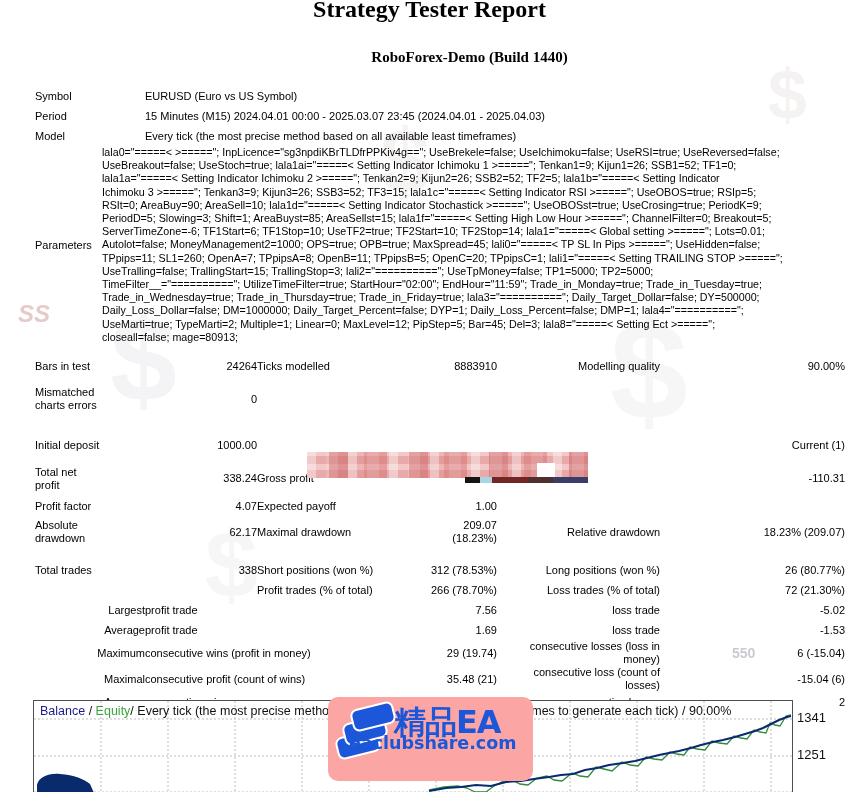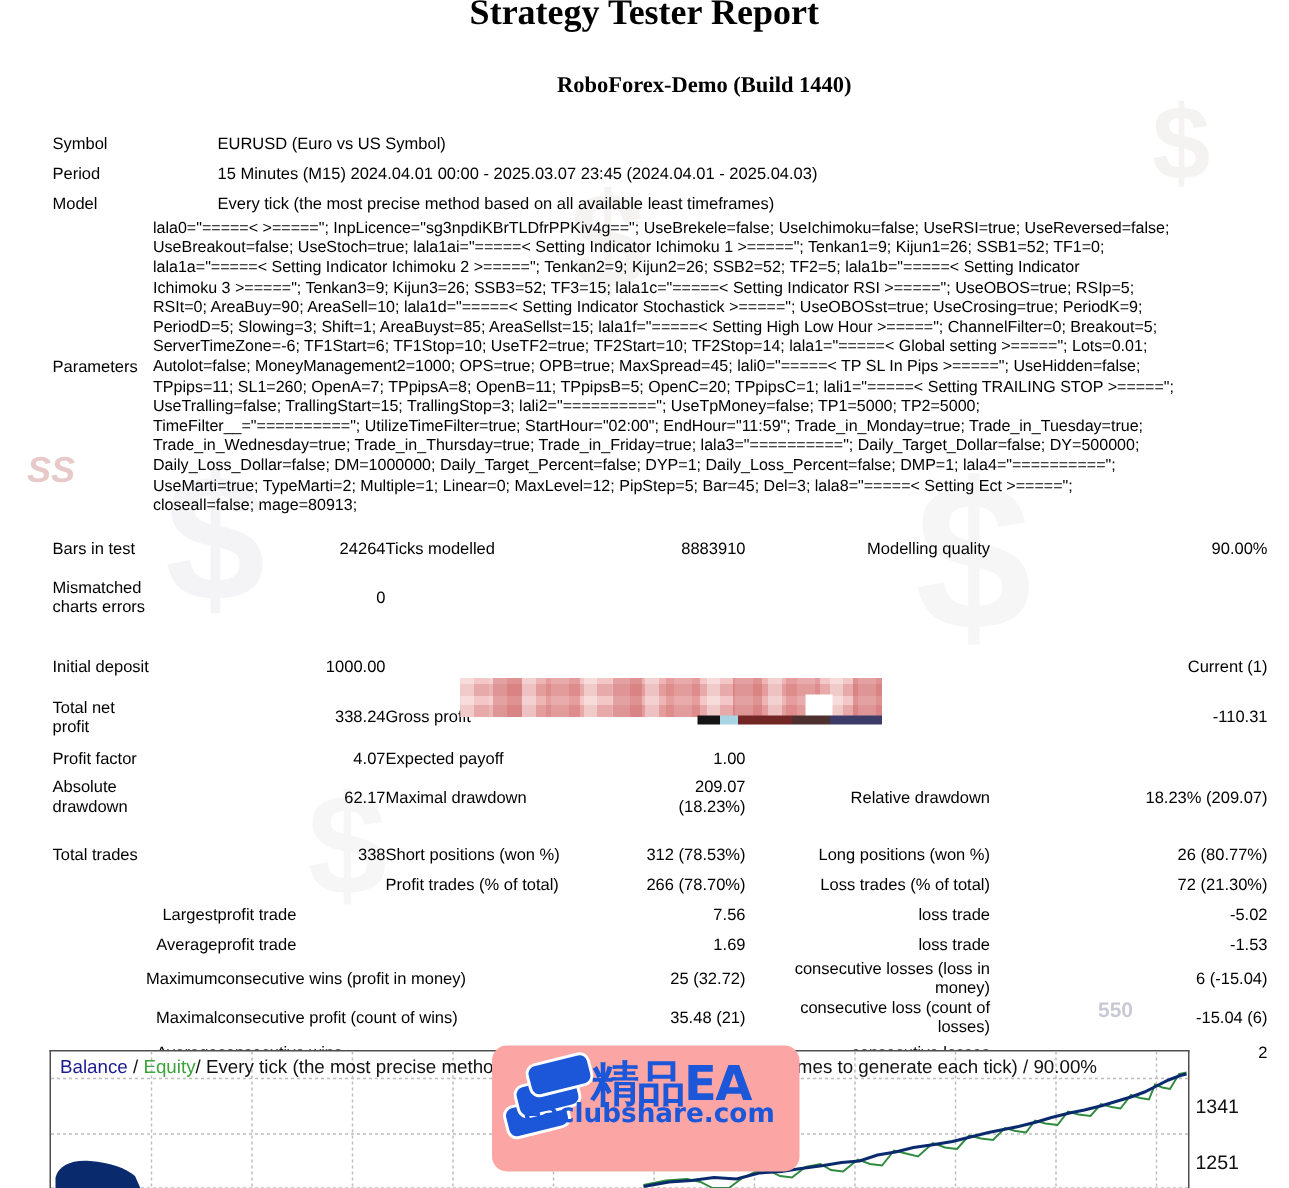--- a/index.html
+++ b/index.html
@@ -5,21 +5,21 @@
   html,body{margin:0;padding:0;background:#fff;}
   .page{position:relative;width:859px;height:792px;overflow:hidden;background:#fff;
         font-family:"Liberation Sans","DejaVu Sans",sans-serif;color:#000;}
   
   .bgglyph{position:absolute;font-weight:bold;pointer-events:none;user-select:none;}
   .bg1{left:110px;top:290px;font-size:120px;color:rgba(150,150,170,.10);}
   .bg2{left:380px;top:110px;font-size:90px;color:rgba(160,130,130,.10);}
   .bg3{left:610px;top:290px;font-size:140px;color:rgba(150,150,170,.09);}
   .bg4{left:768px;top:55px;font-size:70px;color:rgba(160,130,130,.10);}
   .bg5{left:18px;top:256px;font-size:24px;font-style:italic;color:rgba(205,135,135,.45);margin-top:44px;}
-  .bg6{left:732px;top:645px;font-size:14px;color:rgba(120,120,150,.40);margin-top:20px;}
+  .bg6{left:732px;top:645px;font-size:14px;color:rgba(120,120,150,.40);}
   .bg7{left:205px;top:510px;font-size:95px;color:rgba(150,135,135,.08);}
 
   .title{position:absolute;top:-4px;left:0;width:100%;text-align:center;margin:0;
          font-family:"Liberation Serif","DejaVu Serif",serif;font-size:24px;font-weight:bold;}
   .server{position:absolute;top:49px;left:0;width:100%;text-align:center;
           font-family:"Liberation Serif","DejaVu Serif",serif;font-size:15px;font-weight:bold;padding-left:40px;}
 
   table.rpt{position:absolute;left:35px;top:86px;width:810px;border-collapse:collapse;table-layout:fixed;}
   table.rpt td{padding:0;font-size:11px;line-height:13px;vertical-align:middle;overflow:visible;}
   col.c1{width:110px;} col.c2{width:112px;} col.c3{width:163px;}
@@ -47,21 +47,21 @@
   .censor-strip{position:absolute;left:465px;top:477px;width:123px;height:6px;
     background:linear-gradient(90deg,#141414 0 15px,#a8d4e4 15px 27px,#722626 27px 63px,#4e3030 63px 88px,#3c3c68 88px 123px);}
 
   
   .chart{position:absolute;left:33px;top:700px;width:758px;height:92px;background:#fff;
          border:1px solid #4f4f4f;border-bottom:none;}
   .chart svg{position:absolute;left:0;top:0;}
   .chart-title{position:absolute;left:6px;top:3px;font-size:12.5px;white-space:pre;color:#111;}
   .leg-balance{color:#1a1a8f;text-align:center;}
   .leg-equity{color:#3ba53b;margin-top:24px;}
-  .yaxis{position:absolute;left:797px;font-size:13px;color:#111;margin-top:20px;}
+  .yaxis{position:absolute;left:797px;font-size:13px;color:#111;}
   .y1{top:710px;} .y2{top:747px;}
 
   
   .wm-box{position:absolute;left:328px;top:697px;width:205px;height:84px;background:#fca5a5;border-radius:10px;}
   .wm-icon{position:absolute;left:8px;top:6px;width:60px;height:58px;}
   .wm-layer{position:absolute;width:40px;height:19px;background:#1b57d8;border-radius:5px;
             transform:rotate(-14deg);box-shadow:0 0 0 2px #fff;}
   .wm-l1{left:2px;top:32px;} .wm-l2{left:9px;top:18px;} .wm-l3{left:17px;top:4px;}
   .wm-brand{position:absolute;left:66px;top:4px;font-size:32px;font-weight:bold;color:#1b57d8;
             font-family:"DejaVu Sans",sans-serif;letter-spacing:-1px;}
@@ -220,21 +220,21 @@
     <tr class="h20">
       <td class="qual">Average</td>
       <td class="sub" colspan="2">profit trade</td>
       <td class="num">1.69</td>
       <td class="l5">loss trade</td>
       <td class="num">-1.53</td>
     </tr>
     <tr class="h20">
       <td class="qual">Maximum</td>
       <td class="sub" colspan="2">consecutive wins (profit in money)</td>
-      <td class="num">25 (32.72)</td>
+      <td class="num">29 (19.74)</td>
       <td class="l5">consecutive losses (loss in money)</td>
       <td class="num">6 (-15.04)</td>
     </tr>
     <tr class="h20">
       <td class="qual">Maximal</td>
       <td class="sub" colspan="2">consecutive profit (count of wins)</td>
       <td class="num">35.48 (21)</td>
       <td class="l5">consecutive loss (count of losses)</td>
       <td class="num">-15.04 (6)</td>
     </tr>

